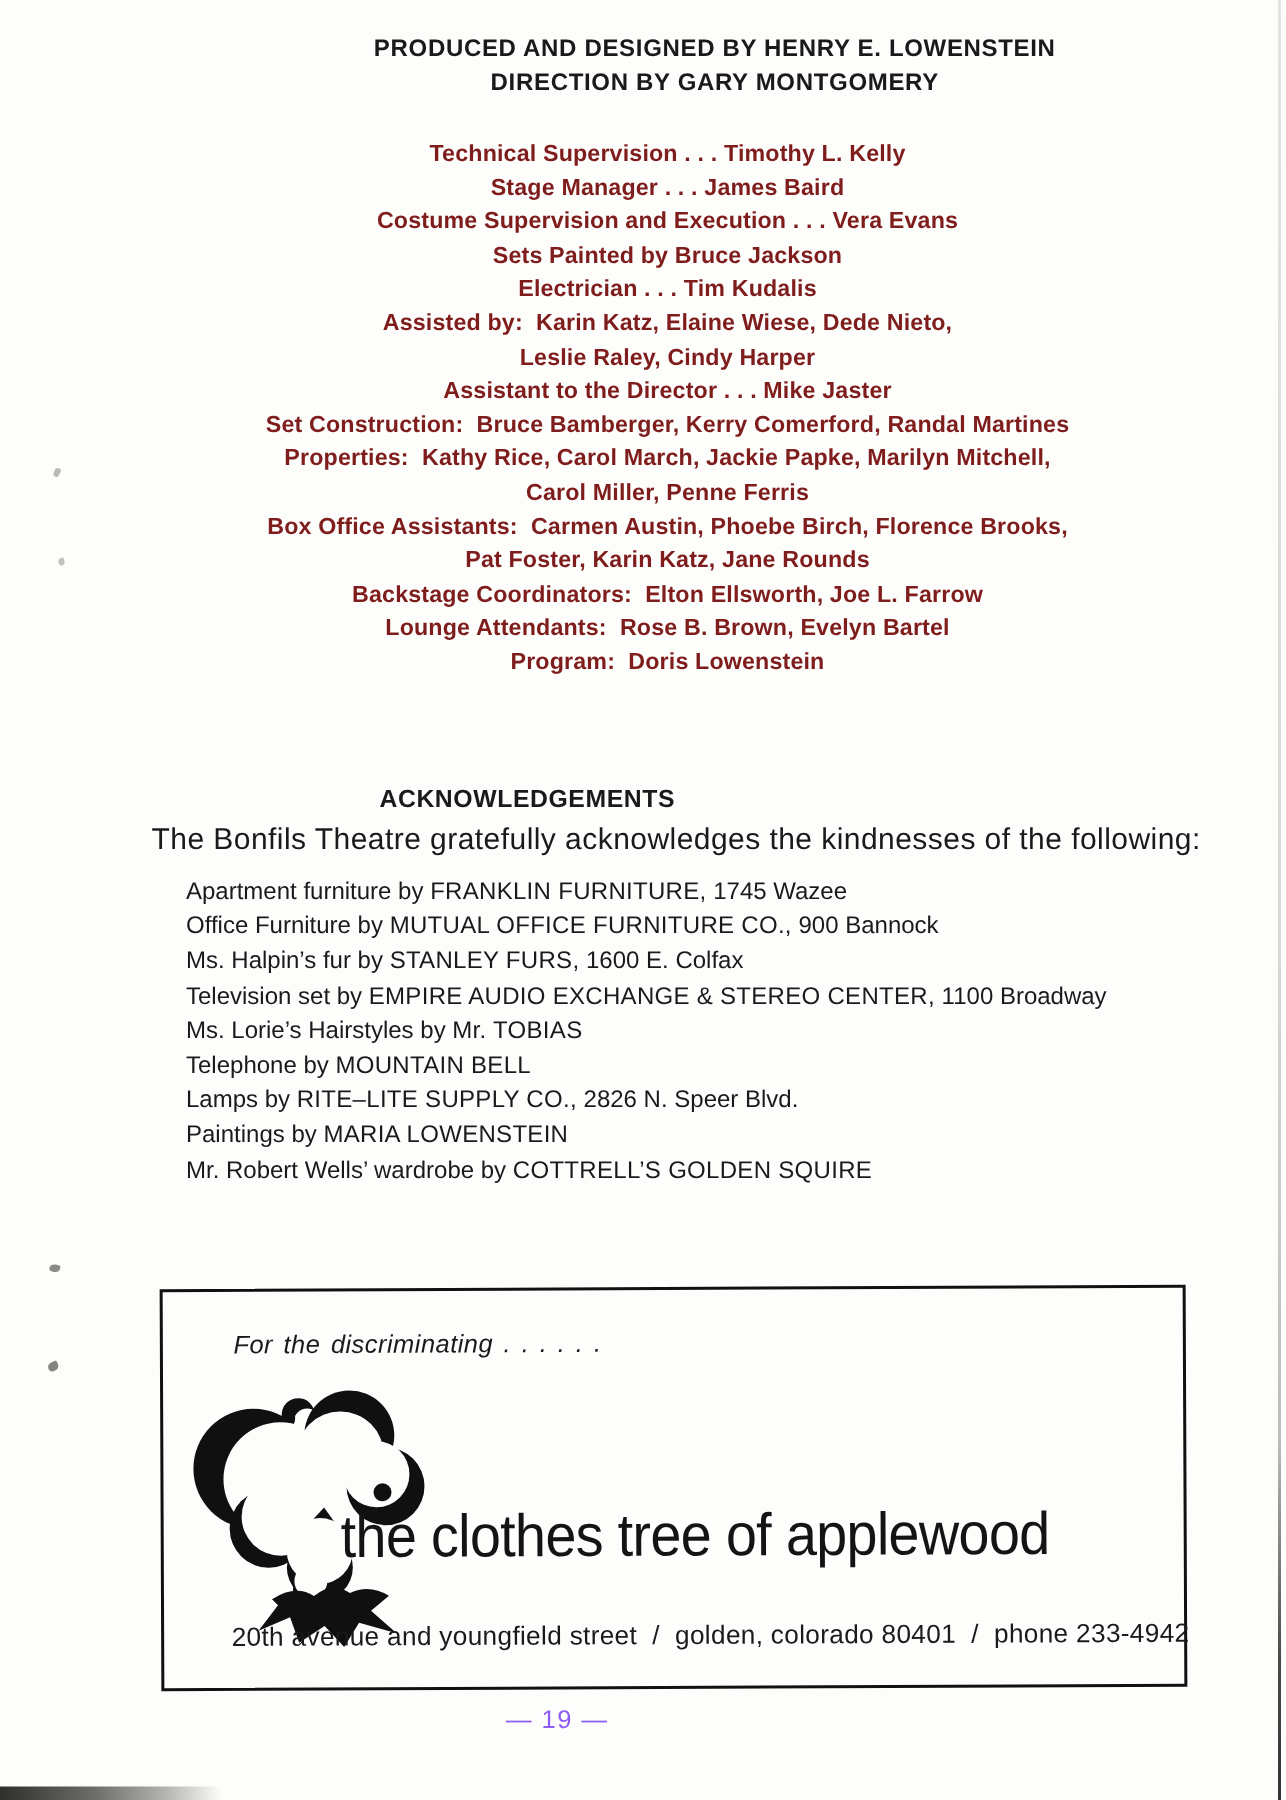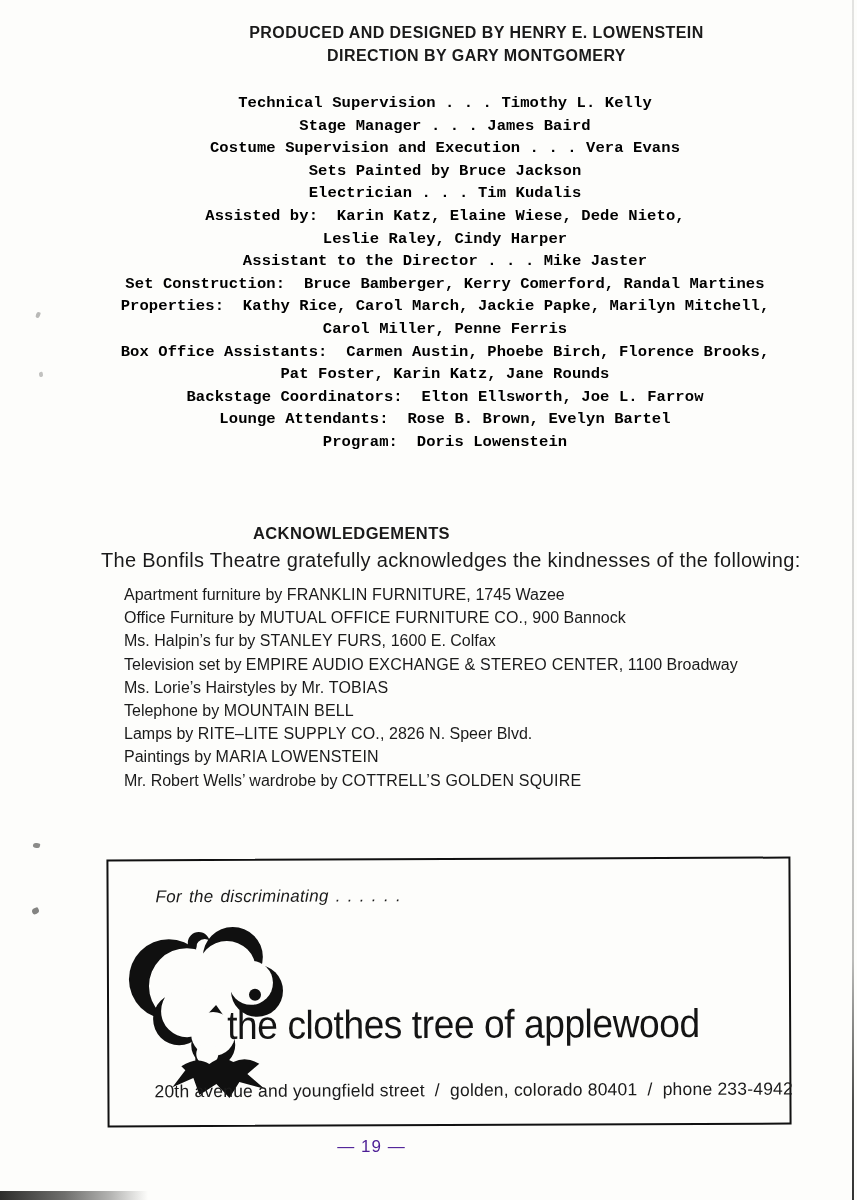--- a/index.html
+++ b/index.html
@@ -9,21 +9,21 @@
     background:#fdfdfb;
     overflow:hidden;
     font-family:"Liberation Sans", sans-serif;
     color:#1a1a1a;
   }
   
   .header{position:absolute;top:21px;left:0;width:857px;text-align:center;padding-left:48px;}
   .header-line{font-size:16px;line-height:23px;font-weight:700;letter-spacing:.45px;white-space:pre;}
   
   .credits{position:absolute;top:92px;left:45px;width:800px;text-align:center;}
-  .credit-line{font-size:15.5px;line-height:22.6px;font-weight:700;letter-spacing:.1px;white-space:pre;color:#000000;font-family:Liberation Mono, monospace;}
+  .credit-line{font-size:15.5px;line-height:22.6px;font-weight:700;letter-spacing:.1px;white-space:pre;color:#7f1d1d;}
   
   .ack-heading{position:absolute;top:524px;left:0;width:703px;text-align:center;
     font-size:16.5px;font-weight:700;letter-spacing:.4px;}
   .ack-intro{position:absolute;top:549px;left:101px;width:720px;
     font-size:20px;font-weight:400;letter-spacing:.3px;white-space:pre;}
   .ack-list{position:absolute;top:583px;left:124px;width:700px;}
   .ack-item{font-size:16px;line-height:23.2px;white-space:pre;}
   .ack-item span{white-space:pre;}
   .ack-item .bb{font-weight:400;letter-spacing:.2px;}
   
@@ -31,21 +31,21 @@
     border:2.5px solid #111;transform:rotate(-0.25deg);background:transparent;}
   .ad-tagline{position:absolute;left:47px;top:26px;font-size:17px;font-style:italic;
     font-weight:400;letter-spacing:.3px;word-spacing:2px;white-space:pre;}
   .ad-logo{position:absolute;left:12px;top:56px;width:192px;height:192px;}
   .ad-name{position:absolute;left:118px;top:142px;font-size:40px;font-weight:200;
     letter-spacing:-0.5px;white-space:pre;transform:scaleX(.93);transform-origin:left top;color:#141414;}
   .ad-address{position:absolute;left:45px;top:220px;font-size:17.5px;font-weight:400;
     letter-spacing:.2px;white-space:pre;}
   
   .page-number{position:absolute;top:1137px;left:0;width:721px;text-align:center;
-    text-indent:22px;font-size:17px;letter-spacing:1px;white-space:pre;color:#4c1d95;}
+    text-indent:22px;font-size:17px;letter-spacing:1px;white-space:pre;color:#8b5cf6;}
   
   .edge-line{position:absolute;top:0;right:3px;width:2px;height:1200px;
     background:linear-gradient(to bottom,#e3e3e1 0%,#d6d6d4 55%,#bdbdbb 80%,#4a4a48 92%,#333 100%);}
   .corner-smudge{position:absolute;left:0;bottom:0;width:185px;height:9px;
     background:linear-gradient(90deg,#2e2e2c 0%,#6f6f6d 35%,#b5b5b3 60%,rgba(253,253,251,0) 80%);}
   .speck{position:absolute;border-radius:50% 20% 50% 40%;}
   .speck1{left:36px;top:312px;width:4px;height:6px;background:#b9b9b7;transform:rotate(20deg);}
   .speck2{left:39px;top:372px;width:4px;height:5px;background:#c2c2c0;transform:rotate(-15deg);}
   .speck3{left:33px;top:843px;width:7px;height:5px;background:#8b8b89;transform:rotate(12deg);}
   .speck4{left:32px;top:908px;width:7px;height:6px;background:#848482;transform:rotate(-24deg);}

